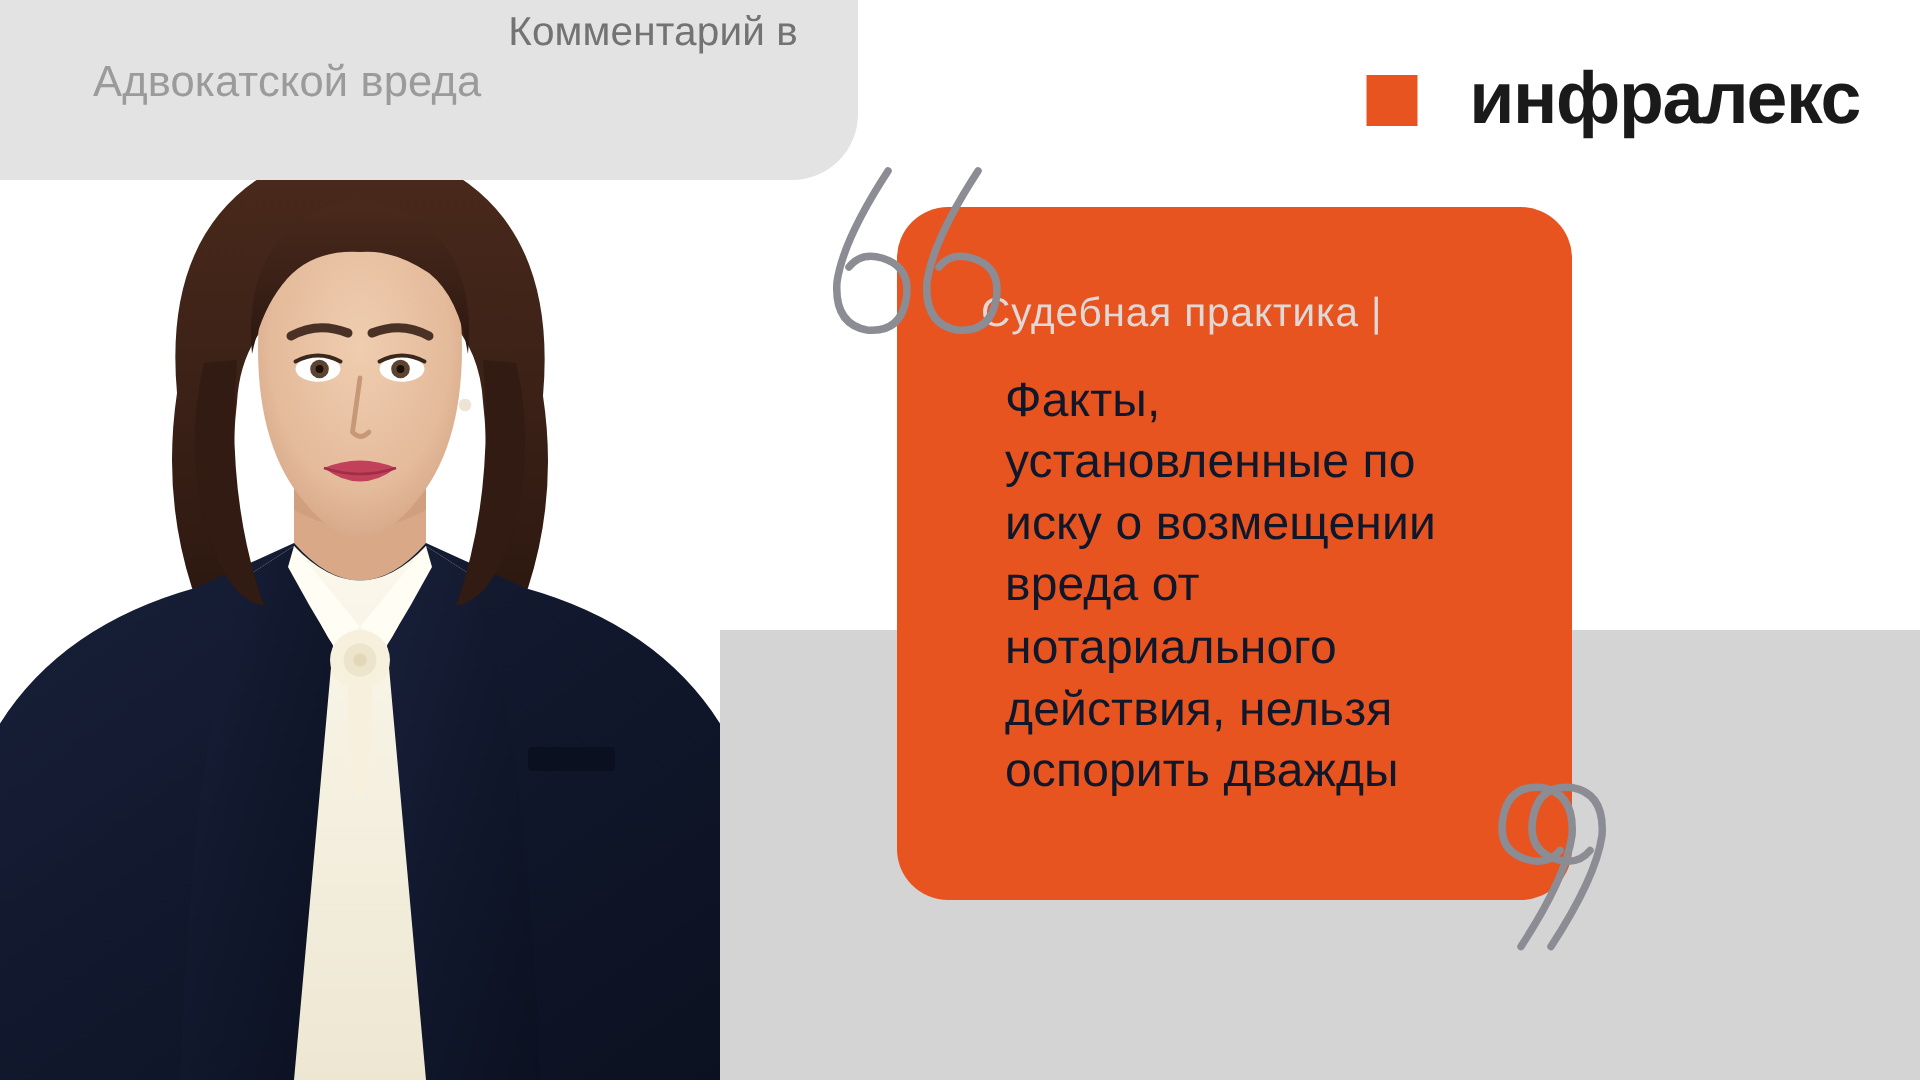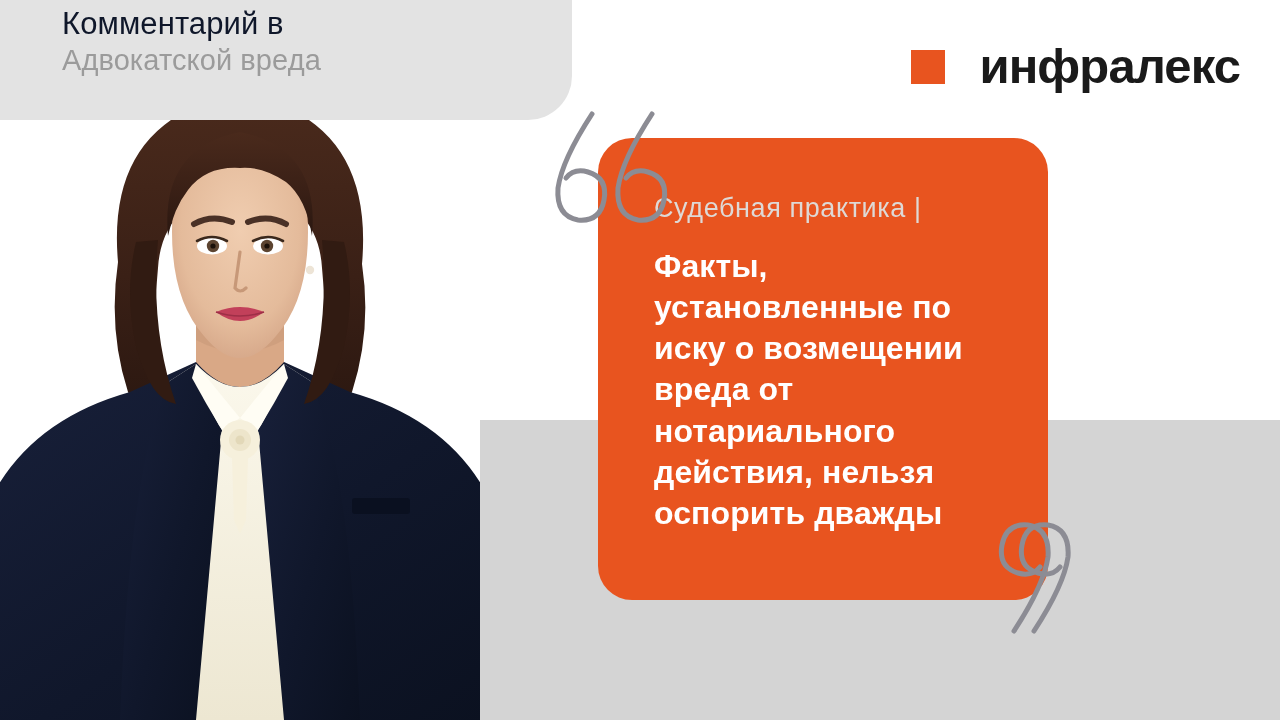--- a/index.html
+++ b/index.html
@@ -44,24 +44,25 @@
   }
   .header-text {
     position: absolute;
     left: 62px;
     top: 6px;
     width: 470px;
     line-height: 1.18;
   }
   .header-line1 {
     display: block;
-    font-size: 31px;
-    font-weight: 400;
-    color: #0f172a;
+    font-size: 27px;
+    font-weight: 400;
+    color: #737373;
     letter-spacing: 0.1px;
+    text-align: right;
   }
   .header-line2 {
     display: block;
     font-size: 29px;
     font-weight: 400;
     color: #9b9b9b;
     letter-spacing: 0.1px;
   }
 
   
@@ -113,24 +114,24 @@
   .quote-kicker {
     font-size: 27px;
     font-weight: 400;
     color: #ded9d6;
     letter-spacing: 0.6px;
     margin: 0 0 22px 0;
     line-height: 1.1;
   }
   .quote-body {
     font-size: 32px;
-    font-weight: 700;
-    color: #ffffff;
+    font-weight: 400;
+    color: #0f172a;
     line-height: 1.29;
-    margin: 0;
+    margin: 16px;
     letter-spacing: 0.1px;
   }
 
   
   .quote-mark {
     position: absolute;
     pointer-events: none;
   }
   .quote-open {
     left: 548px;

